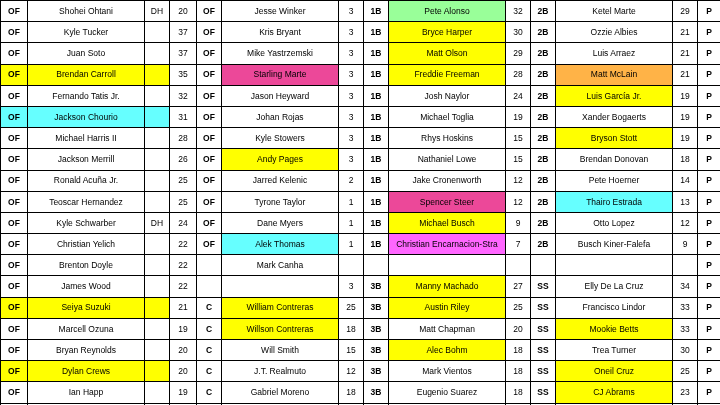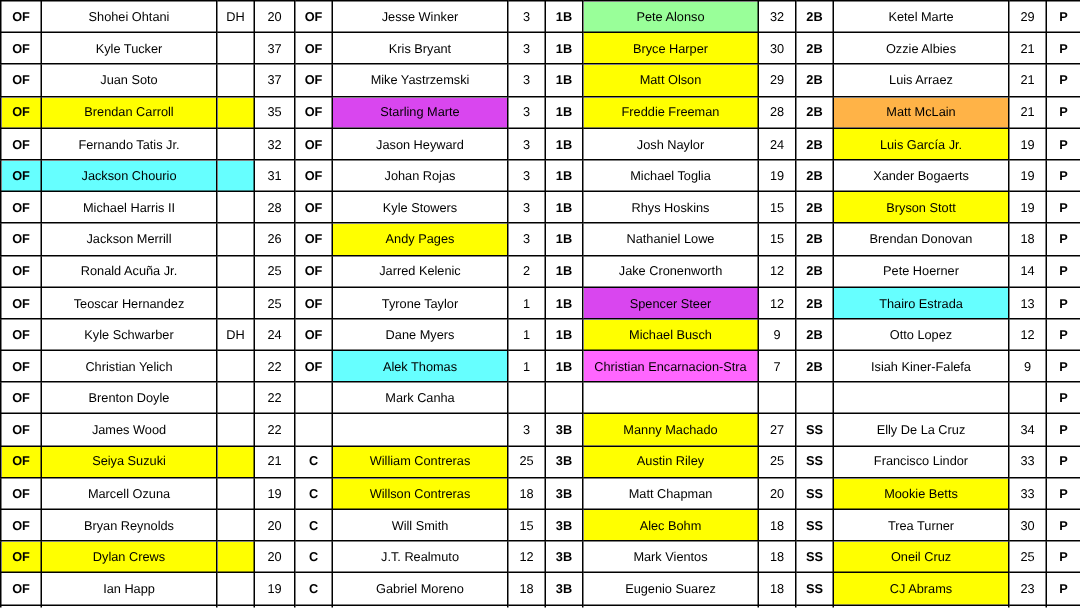--- a/index.html
+++ b/index.html
@@ -3,21 +3,21 @@
 <meta charset="utf-8">
 <style>
   html,body{margin:0;padding:0;background:#fff;}
   body{width:720px;height:405px;overflow:hidden;font-family:"Liberation Sans",sans-serif;}
   table{border-collapse:collapse;width:720px;table-layout:fixed;}
   td{border:1px solid #000;font-size:8.5px;height:20.2px;padding:0 2px;overflow:hidden;white-space:nowrap;line-height:1;}
   .pos{text-align:center;font-weight:bold;width:18px;}
   .rank{text-align:center;width:20px;}
   .name{text-align:center;width:112px;}
   .c-yellow{background:#ffff00;}
-  .c-pink{background:#d946ef;}
+  .c-pink{background:#ec4899;}
   .c-cyan{background:#66ffff;}
   .c-orange{background:#ffb347;}
   .c-green{background:#99ff99;}
   .c-magenta{background:#ff66ff;}
   .c-white{background:#ffffff;}
 </style>
 </head>
 <body>
 
 <table>
@@ -203,21 +203,21 @@
         <td class="name c-white" style="width: 112px; margin-top: 32px;">Christian Yelich</td>
         <td class="rank c-white" style="width: 20px;"></td>
         <td class="rank c-white" style="width: 22px;">22</td>
         <td class="pos c-white" style="width: 20px;">OF</td>
         <td class="name c-cyan" style="width: 112px;">Alek Thomas</td>
         <td class="rank c-white" style="width: 20px;">1</td>
         <td class="pos c-white" style="width: 20px;">1B</td>
         <td class="name c-magenta" style="width: 112px;">Christian Encarnacion-Stra</td>
         <td class="rank c-white" style="width: 20px;">7</td>
         <td class="pos c-white" style="width: 20px;">2B</td>
-        <td class="name c-white" style="width: 112px;">Isiah Kiner-Falefa</td>
+        <td class="name c-white" style="width: 112px;">Busch Kiner-Falefa</td>
         <td class="rank c-white" style="width: 20px;">9</td>
         <td class="pos c-white" style="width: 18px;">P</td>
       </tr>
       <tr>
         <td class="pos c-white" style="width: 22px;">OF</td>
         <td class="name c-white" style="width: 112px;">Brenton Doyle</td>
         <td class="rank c-white" style="width: 20px;"></td>
         <td class="rank c-white" style="width: 22px;">22</td>
         <td class="pos c-white" style="width: 20px;"></td>
         <td class="name c-white" style="width: 112px;">Mark Canha</td>

